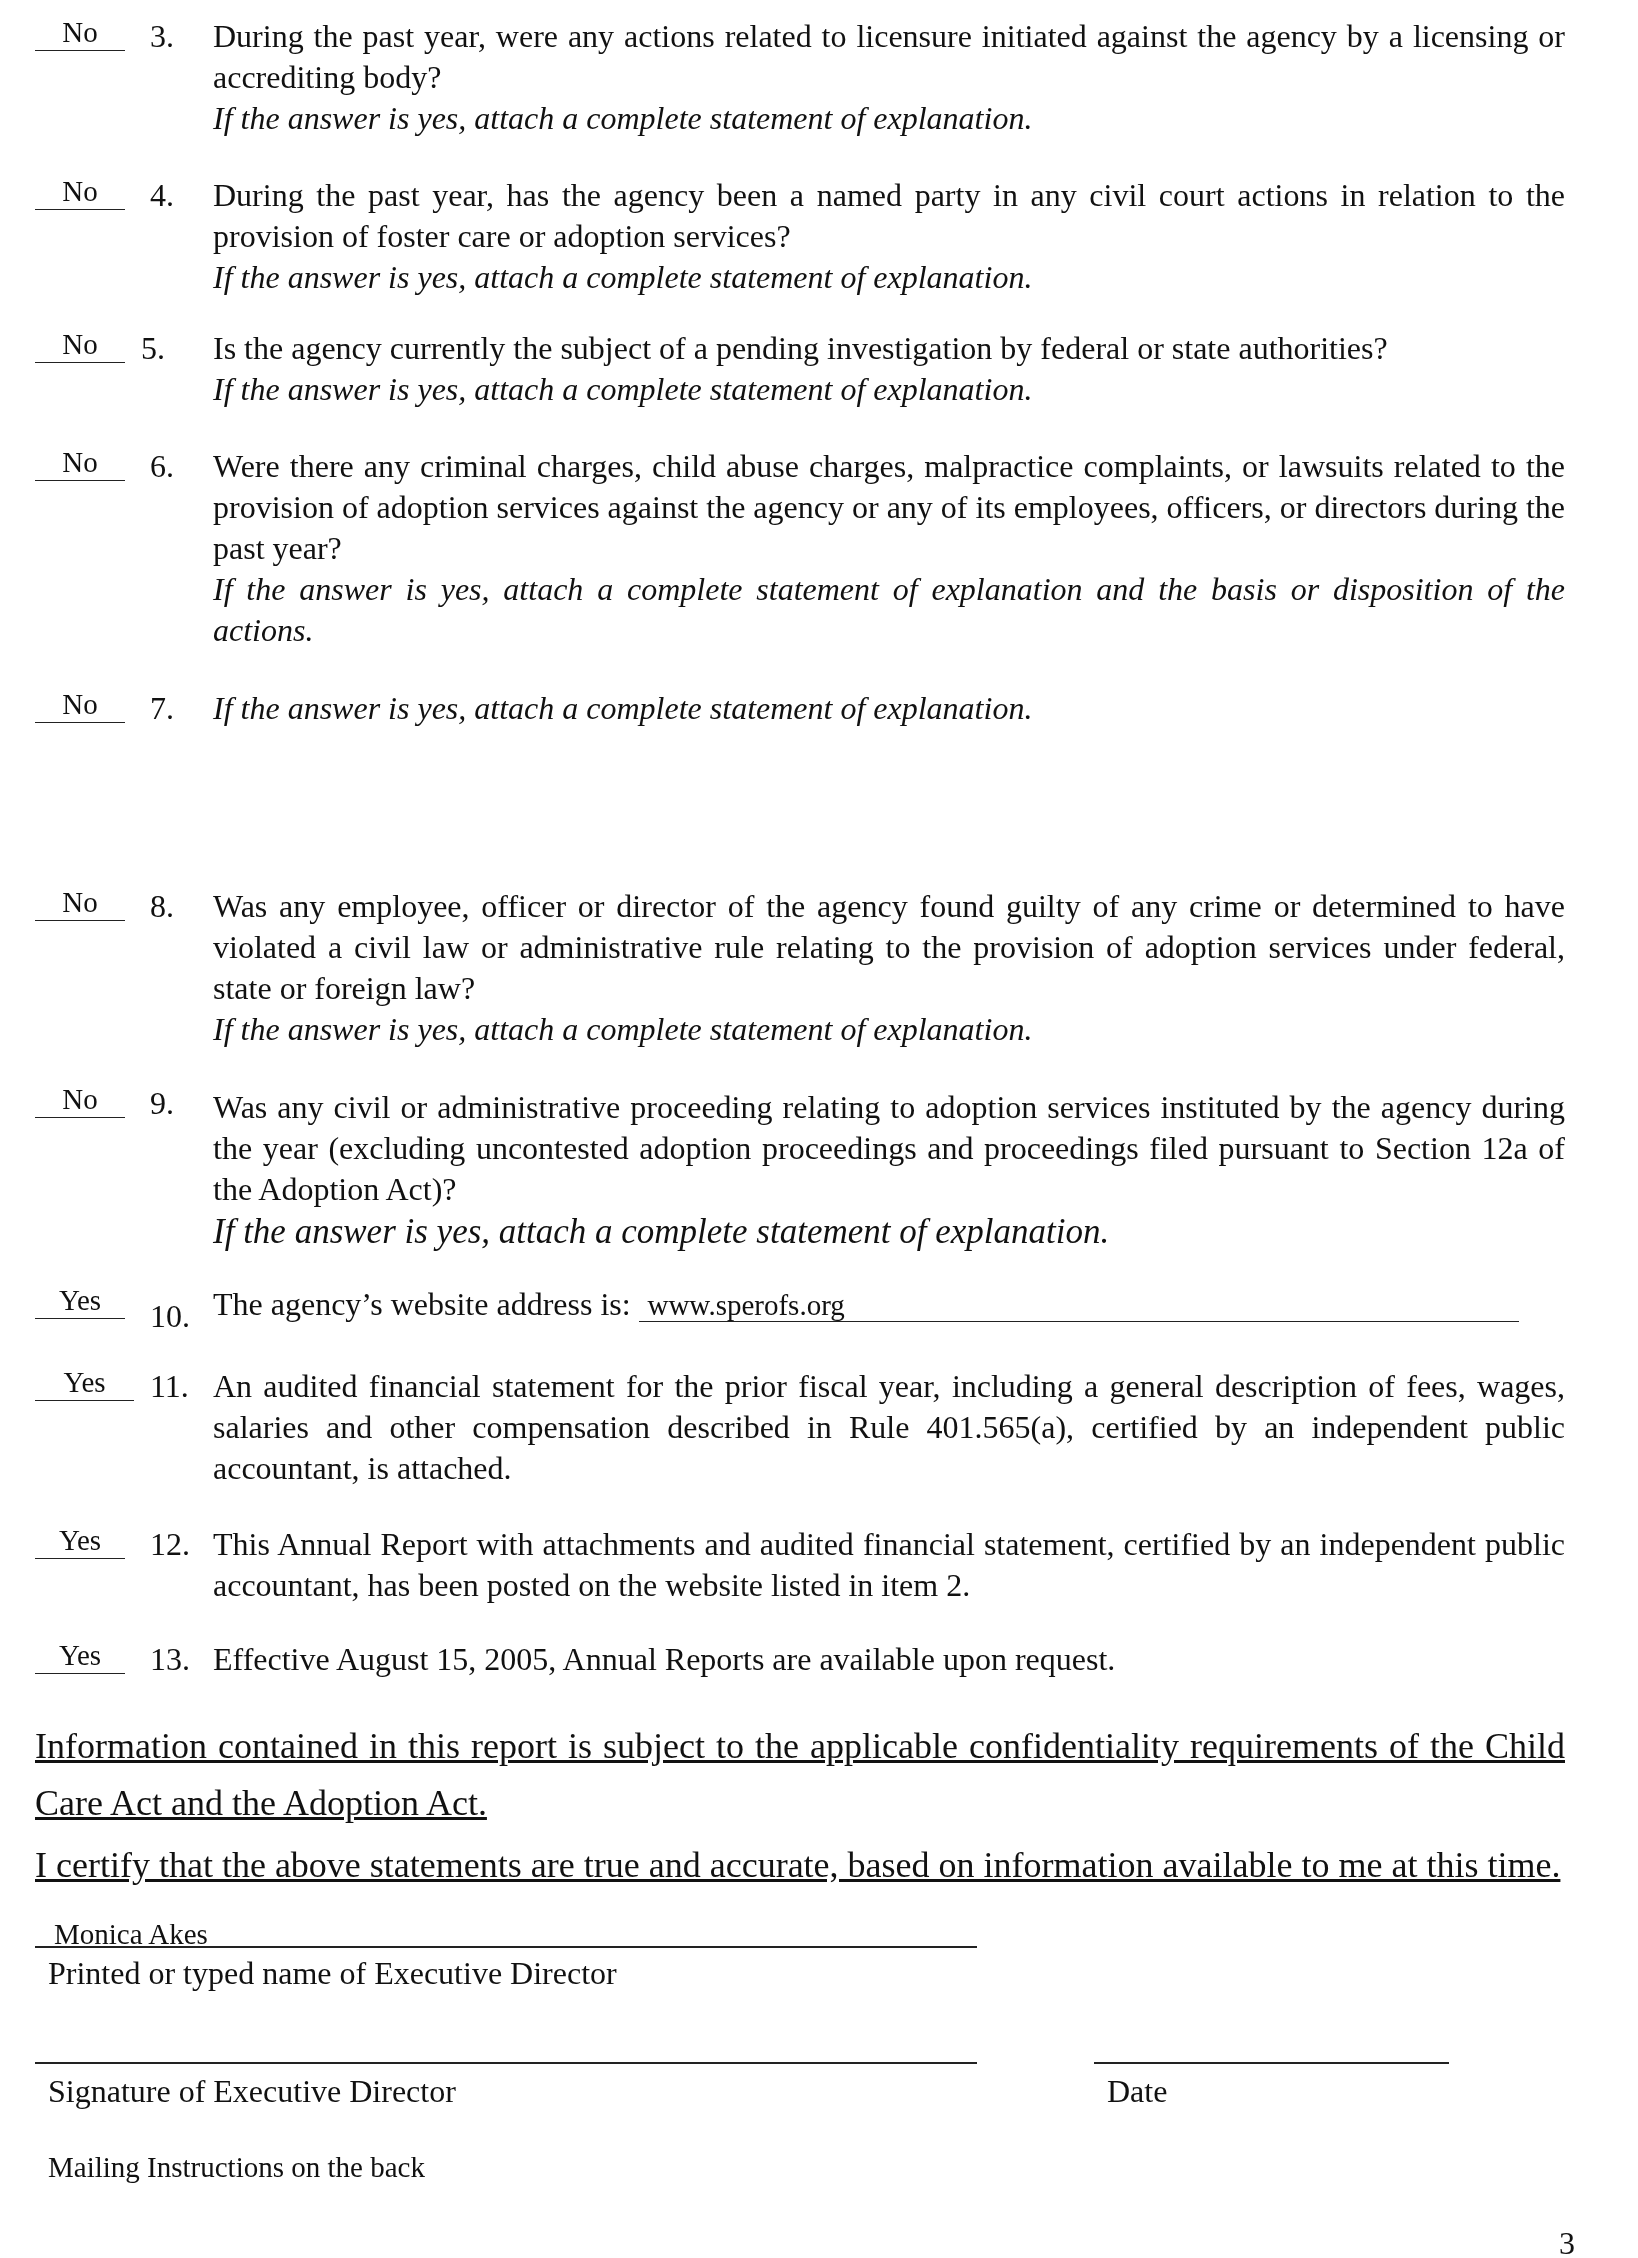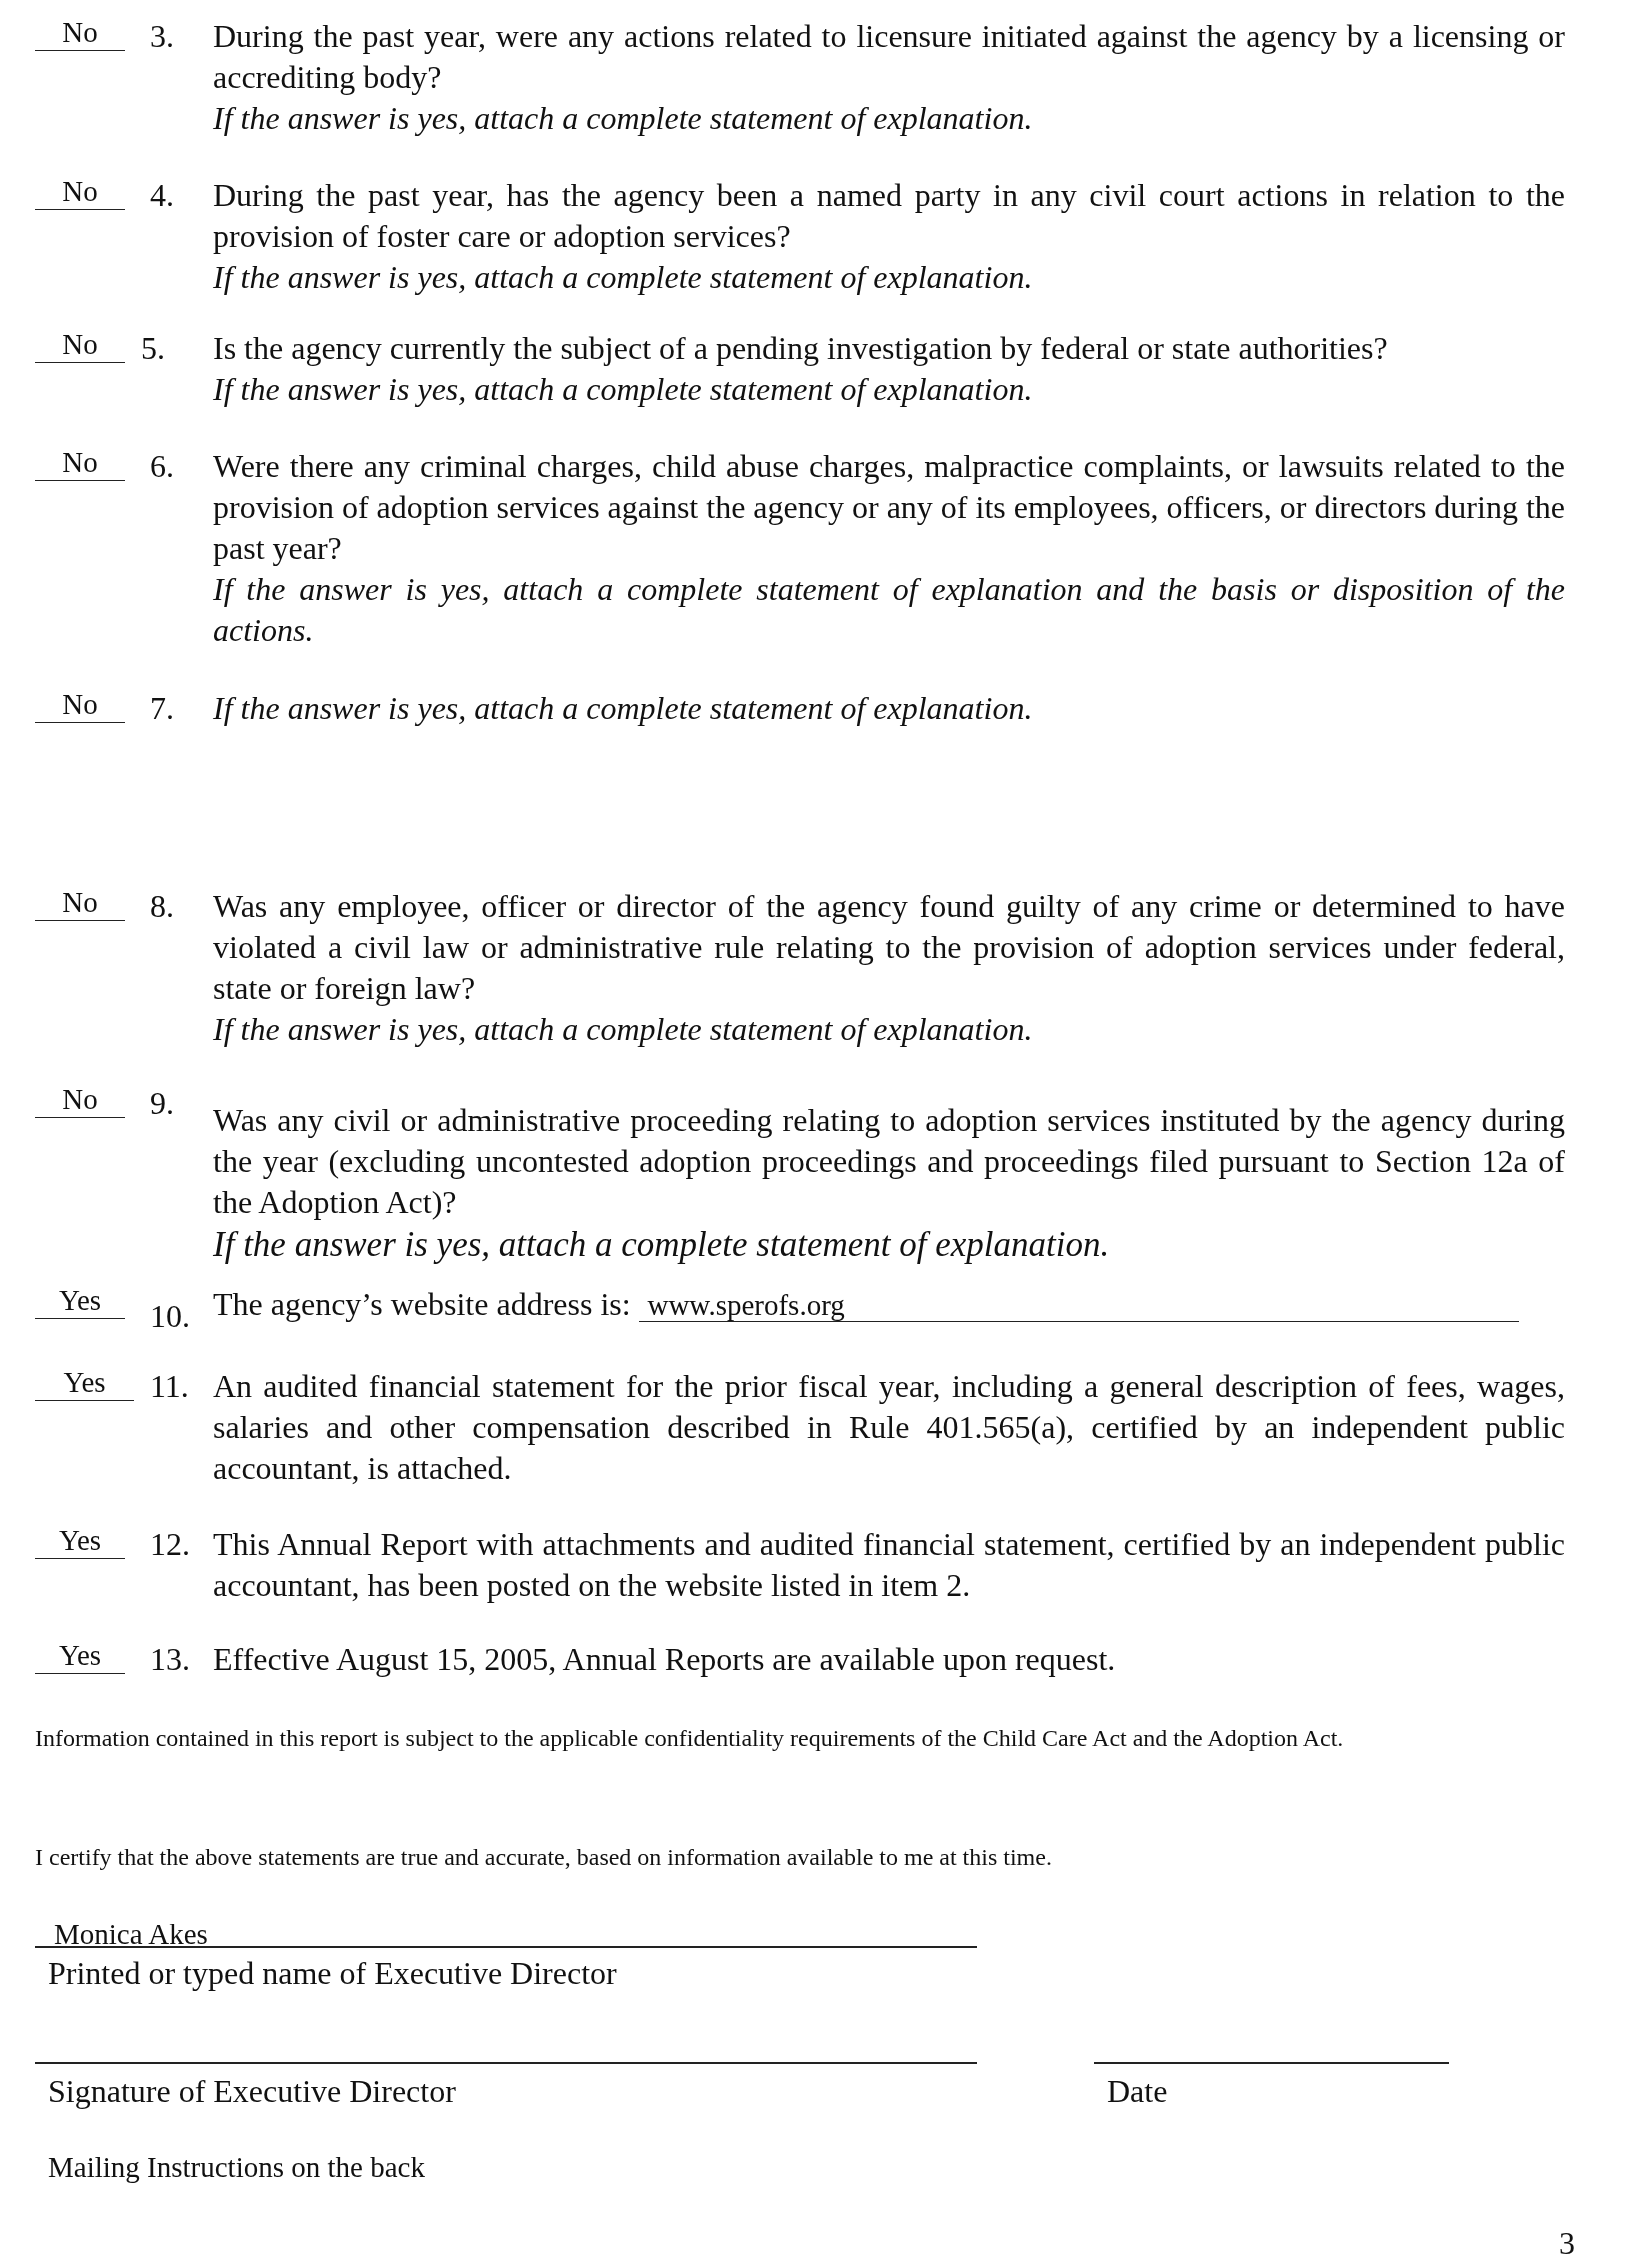--- a/index.html
+++ b/index.html
@@ -8,21 +8,21 @@
   .item { position:absolute; left:0; width:1638px; }
   .blank { position:absolute; left:35px; width:90px; border-bottom:1.8px solid #222;
            text-align:center; font-size:29px; line-height:32px; height:34px; }
   .num { position:absolute; left:150px; font-size:32px; line-height:41px; }
   .txt { position:absolute; left:213px; width:1352px; font-size:32px; line-height:41px;
          text-align:justify; }
   .txt .it { font-style:italic; display:block; text-align:left; }
   .txt .it.big { font-size:35px; line-height:44px; }
   .web { display:inline-block; width:880px; border-bottom:1.8px solid #222; font-size:29px;
          line-height:32px; padding-left:8.8px; box-sizing:border-box; }
-  .para { position:absolute; left:35px; width:1530px; font-size:24px; line-height:41px; text-align:justify; }
+  .para { position:absolute; left:35px; width:1530px; font-size:36px; line-height:57px; text-align:justify;text-decoration:underline; }
   .sigline { position:absolute; border-bottom:2.6px solid #222; }
   .lbl { position:absolute; font-size:32px; line-height:41px;margin-left:13px; }
 </style>
 </head>
 <body>
 
 <div class="item" style="top:16px">
   <div class="blank">No</div>
   <div class="num" style="top:0">3.</div>
   <div class="txt" style="top:0">
@@ -71,21 +71,21 @@
   <div class="num" style="top:0">8.</div>
   <div class="txt" style="top:0">
     <span>Was any employee, officer or director of the agency found guilty of any crime or determined to have violated a civil law or administrative rule relating to the provision of adoption services under federal, state or foreign law?</span>
     <span class="it">If the answer is yes, attach a complete statement of explanation.</span>
   </div>
 </div>
 
 <div class="item" style="top:1083px">
   <div class="blank">No</div>
   <div class="num" style="top:0">9.</div>
-  <div class="txt" style="top:17px">
+  <div class="txt" style="top:4px">
     <span>Was any civil or administrative proceeding relating to adoption services instituted by the agency during the year (excluding uncontested adoption proceedings and proceedings filed pursuant to Section 12a of the Adoption Act)?</span>
     <span class="it big">If the answer is yes, attach a complete statement of explanation.</span>
   </div>
 </div>
 
 <div class="item" style="top:1284px">
   <div class="blank">Yes</div>
   <div class="num" style="top:12px">10.</div>
   <div class="txt" style="top:0;text-align:left">
     <span>The agency’s website address is:</span>

